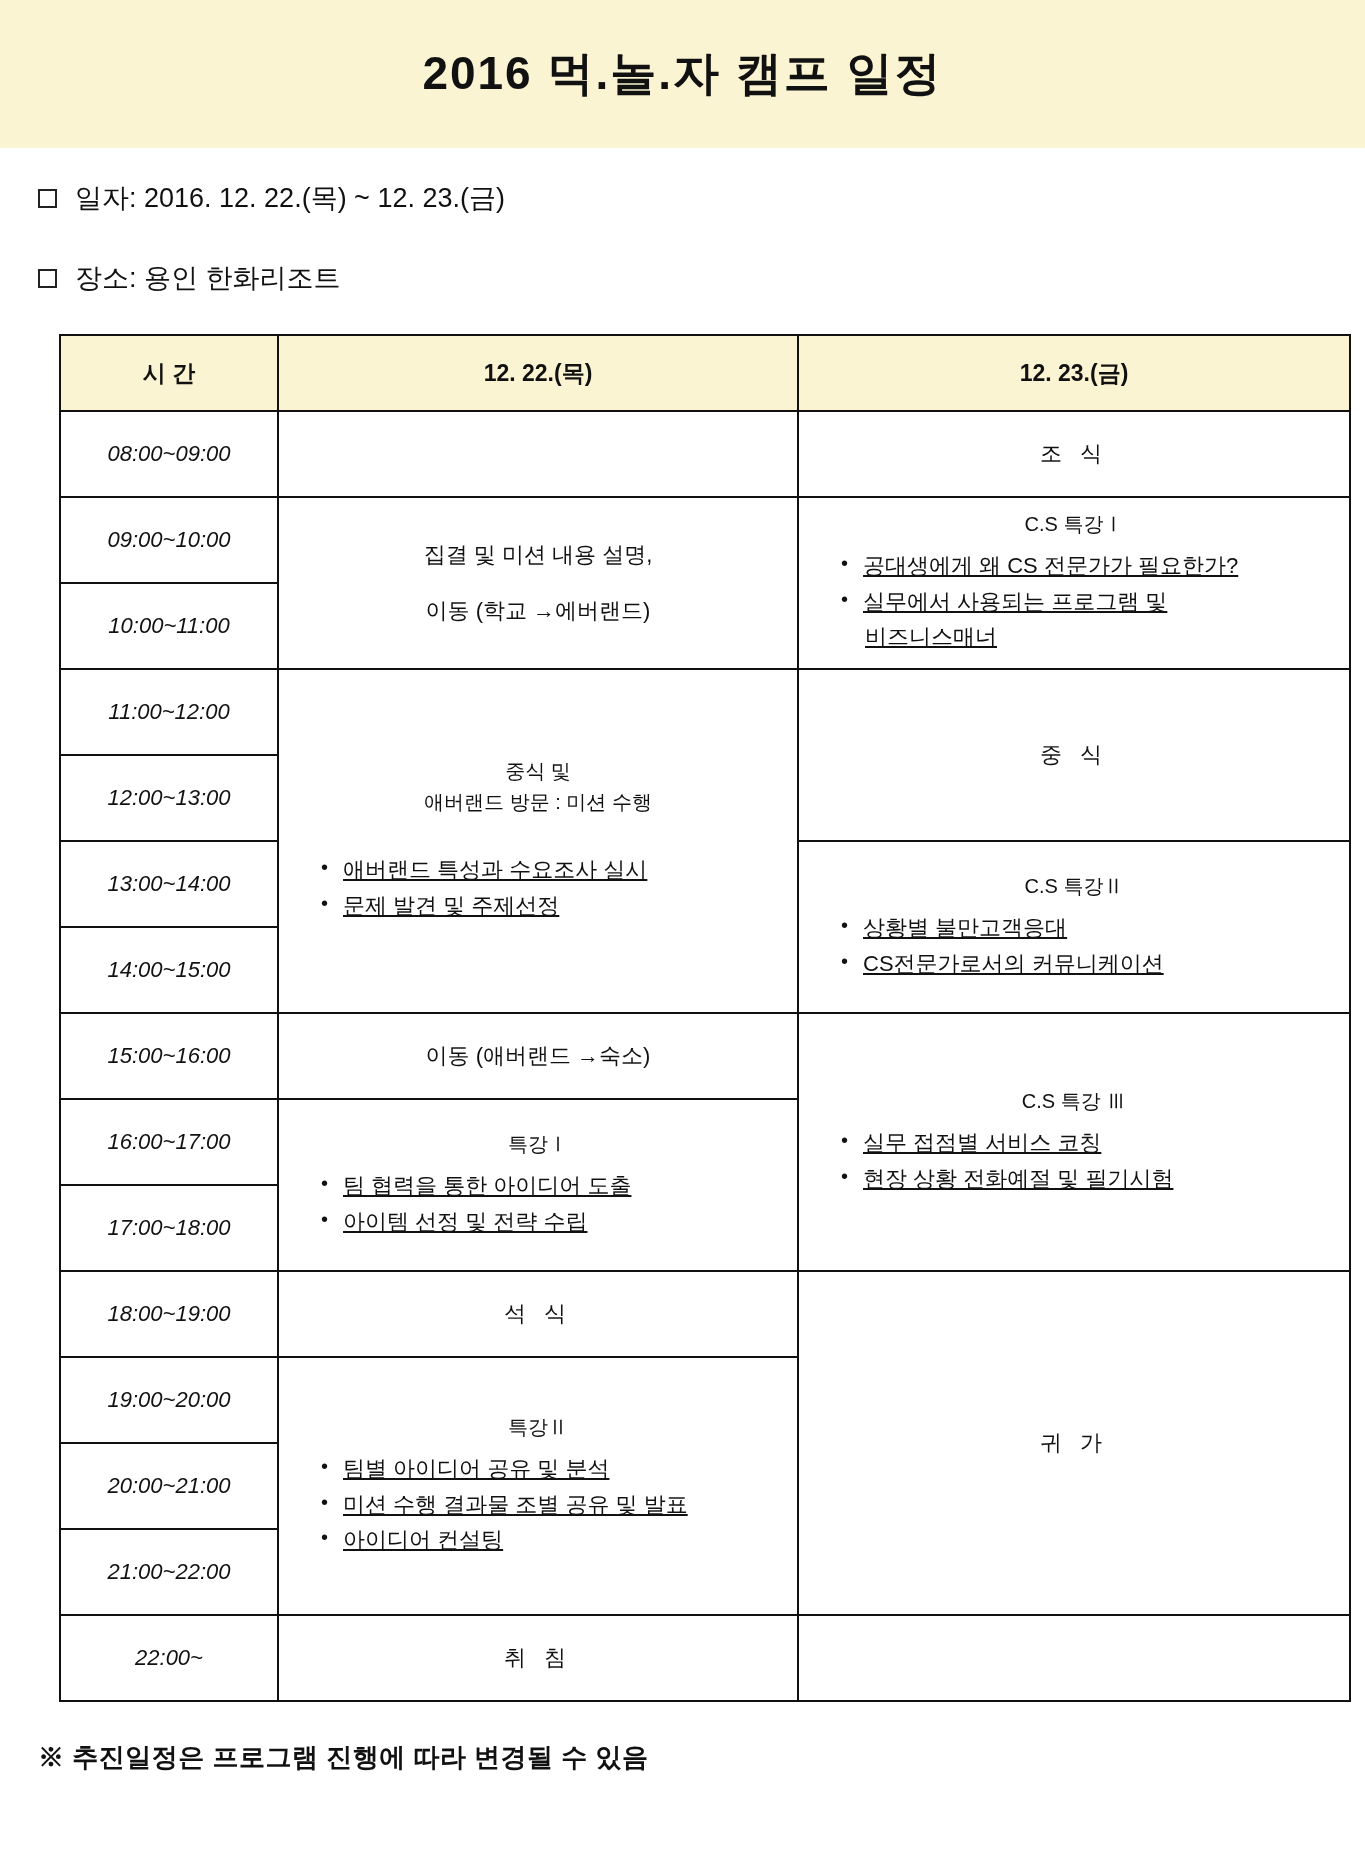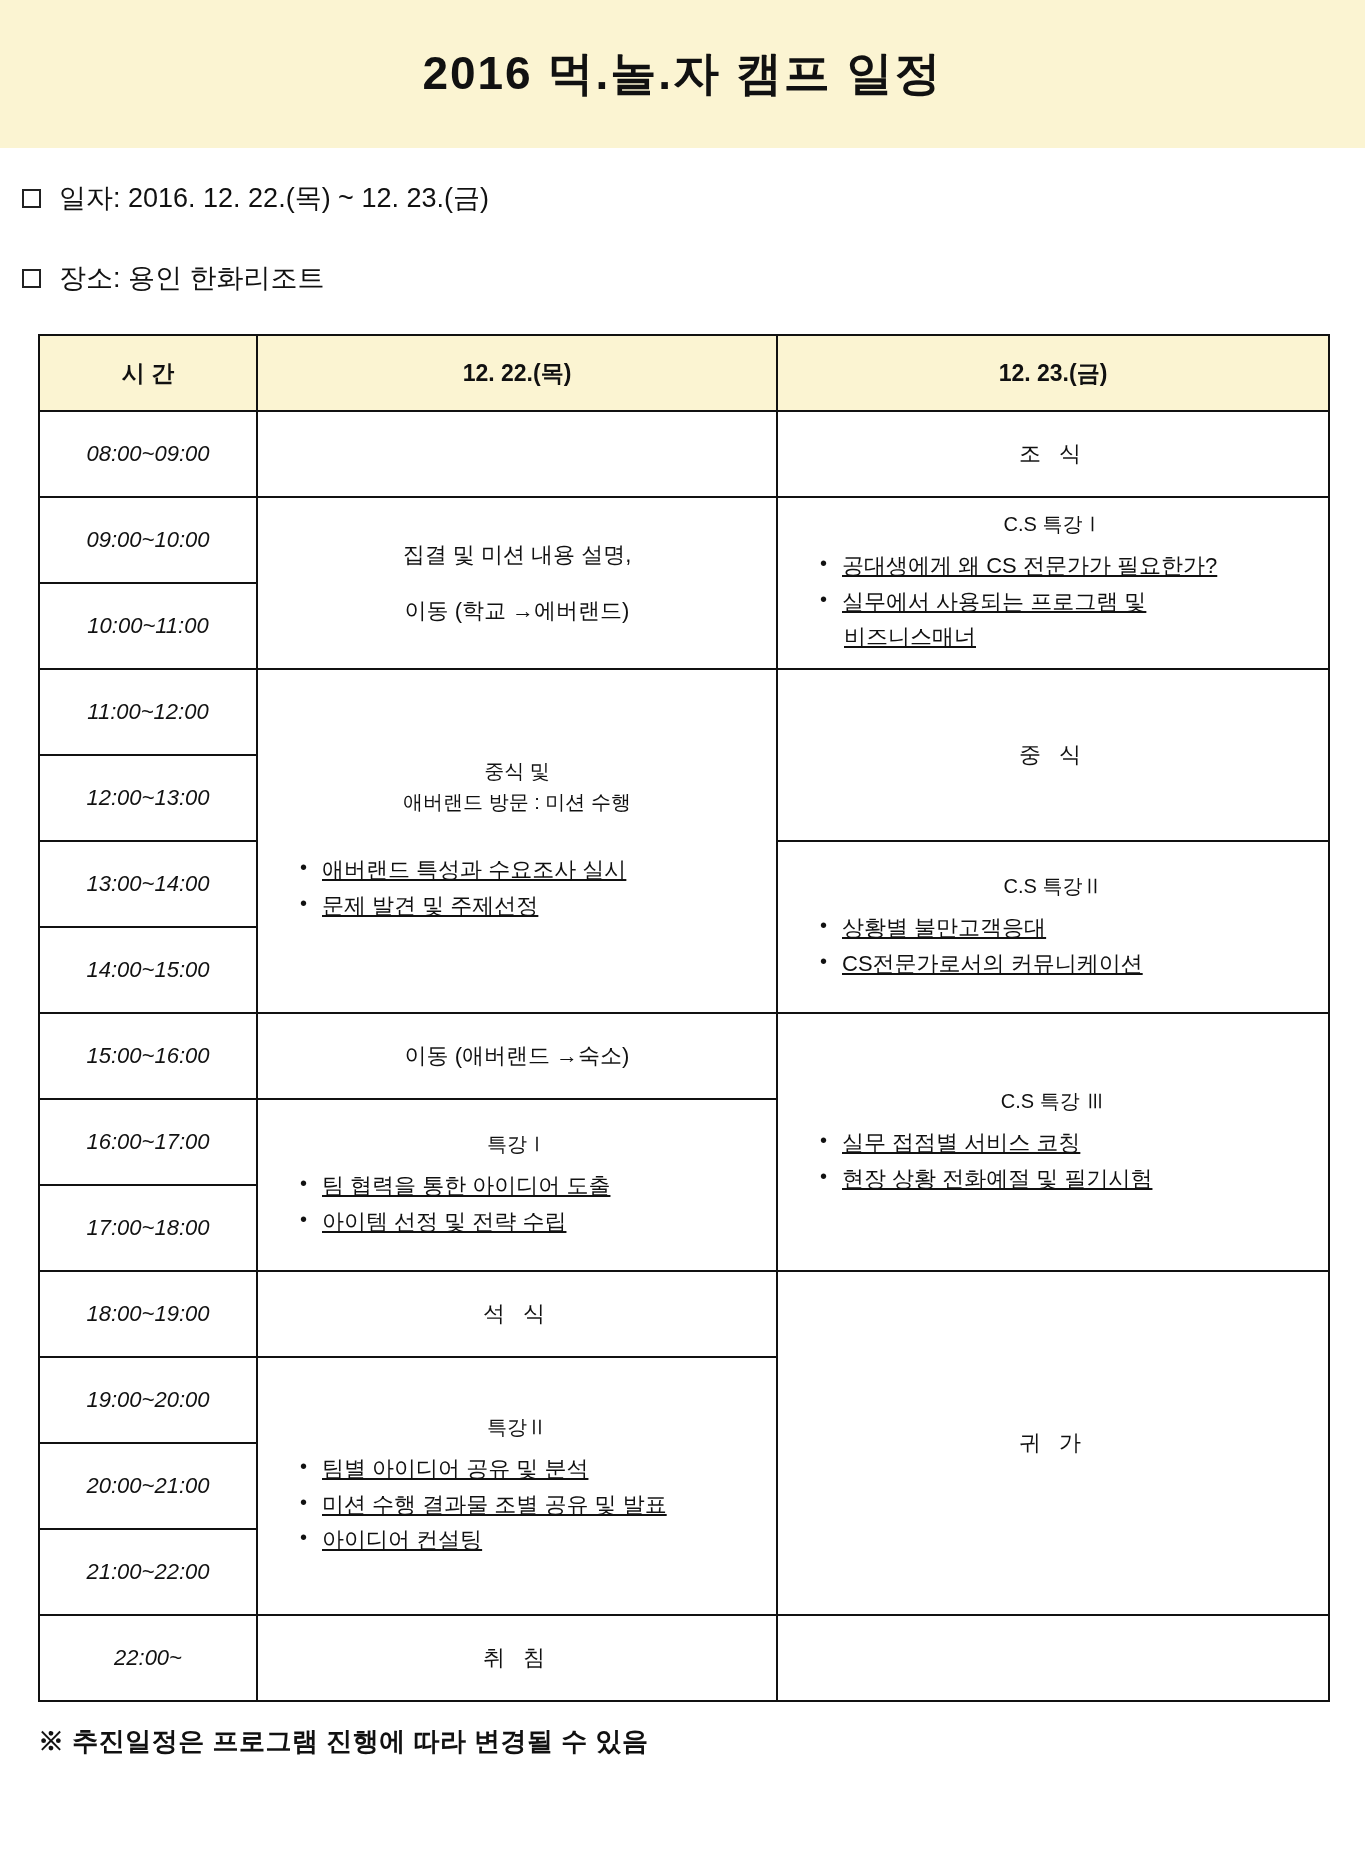--- a/index.html
+++ b/index.html
@@ -32,21 +32,21 @@
     text-align: right;
   }
   .title-text {
     font-size: 46px;
     font-weight: bold;
     letter-spacing: 2px;
     color: #111;
   }
   
   .meta {
-    margin: 0;
+    margin: 16px;
     padding: 0 0 0 22px;
   }
   .meta-line {
     display: flex;
     align-items: center;
     font-size: 27px;
     margin-top: 32px;
   }
   .meta-line.second { margin-top: 44px; }
   .meta-bullet {
@@ -60,20 +60,21 @@
   .meta-label { white-space: pre; }
   
   .sched-wrap {
     margin-top: 38px;
     padding: 0 38px;
   }
   table.sched {
     border-collapse: collapse;
     width: 1290px;
     table-layout: fixed;
+    margin-left: 21px;
   }
   table.sched td, table.sched th {
     border: 2px solid #111;
     vertical-align: middle;
     padding: 6px 8px;
     font-size: 22px;
   }
   table.sched thead th {
     background: #fbf4d2;
     height: 62px;
@@ -121,21 +122,21 @@
     white-space: nowrap;
   }
   .blk { padding-top: 4px; padding-bottom: 6px; }
   .big-ctr {
     text-align: center;
     font-size: 24px;
     letter-spacing: 6px;
   }
   
   .note {
-    margin-top: 22px;
+    margin-top: 38px;
     padding-left: 38px;
     font-size: 26px;
     font-weight: bold;
     letter-spacing: 0.5px;
   }
 </style>
 </head>
 <body>
 
 <div class="page">

